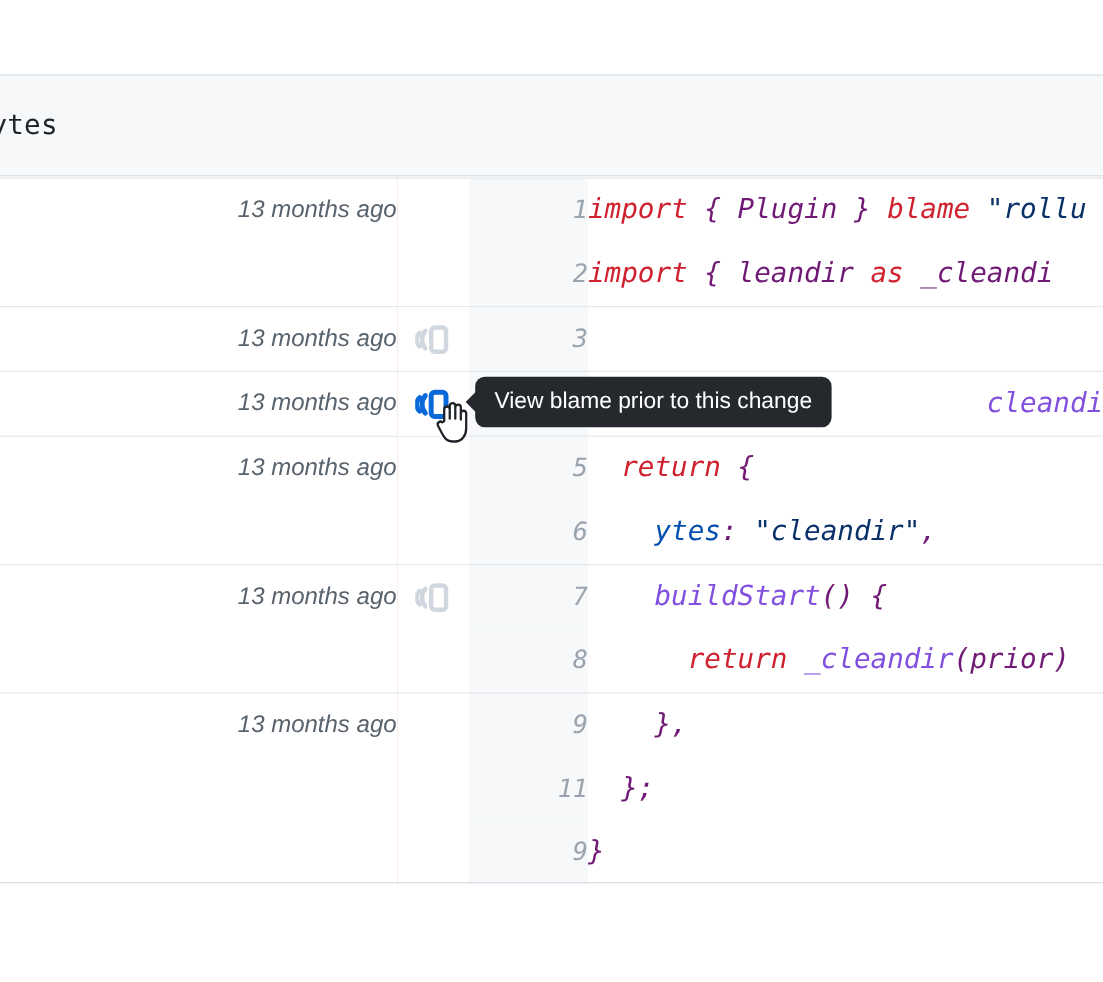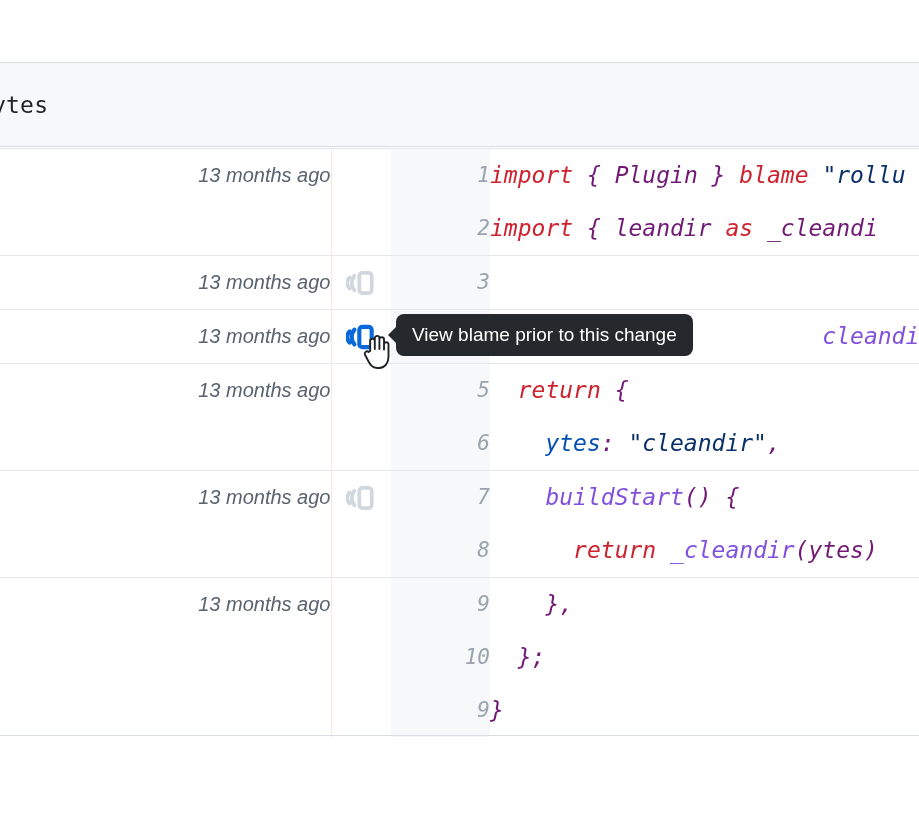--- a/index.html
+++ b/index.html
@@ -266,32 +266,32 @@
               <path d="M2.0 5.0 a4 4 0 0 0 0 6.0" fill="none" stroke="#d0d7de" stroke-width="2" stroke-linecap="round"></path>
             </svg>
           </span></td>
         <td class="cell-lineno"><span class="lineno-text">7</span></td>
         <td class="cell-code"><span class="code-text"><span class="tok-pln">    </span><span class="tok-fn">buildStart</span><span class="tok-pln">() {</span></span></td>
       </tr>
       <tr class="blame-row">
         <td class="cell-commit"></td>
         <td class="cell-reblame"></td>
         <td class="cell-lineno"><span class="lineno-text">8</span></td>
-        <td class="cell-code"><span class="code-text"><span class="tok-pln">      </span><span class="tok-kw">return</span><span class="tok-pln"> </span><span class="tok-fn">_cleandir</span><span class="tok-pln">(ytes)</span></span></td>
+        <td class="cell-code"><span class="code-text"><span class="tok-pln">      </span><span class="tok-kw">return</span><span class="tok-pln"> </span><span class="tok-fn">_cleandir</span><span class="tok-pln">(prior)</span></span></td>
       </tr>
       <tr class="blame-row hunk-start">
         <td class="cell-commit"><span class="age-text">13 months ago</span></td>
         <td class="cell-reblame"></td>
         <td class="cell-lineno"><span class="lineno-text">9</span></td>
         <td class="cell-code"><span class="code-text"><span class="tok-pln">    },</span></span></td>
       </tr>
       <tr class="blame-row">
         <td class="cell-commit"></td>
         <td class="cell-reblame"></td>
-        <td class="cell-lineno"><span class="lineno-text">10</span></td>
+        <td class="cell-lineno"><span class="lineno-text">11</span></td>
         <td class="cell-code"><span class="code-text"><span class="tok-pln">  };</span></span></td>
       </tr>
       <tr class="blame-row">
         <td class="cell-commit"></td>
         <td class="cell-reblame"></td>
         <td class="cell-lineno"><span class="lineno-text">9</span></td>
         <td class="cell-code"><span class="code-text"><span class="tok-pln">}</span></span></td>
       </tr>
     </tbody>
 </table>

